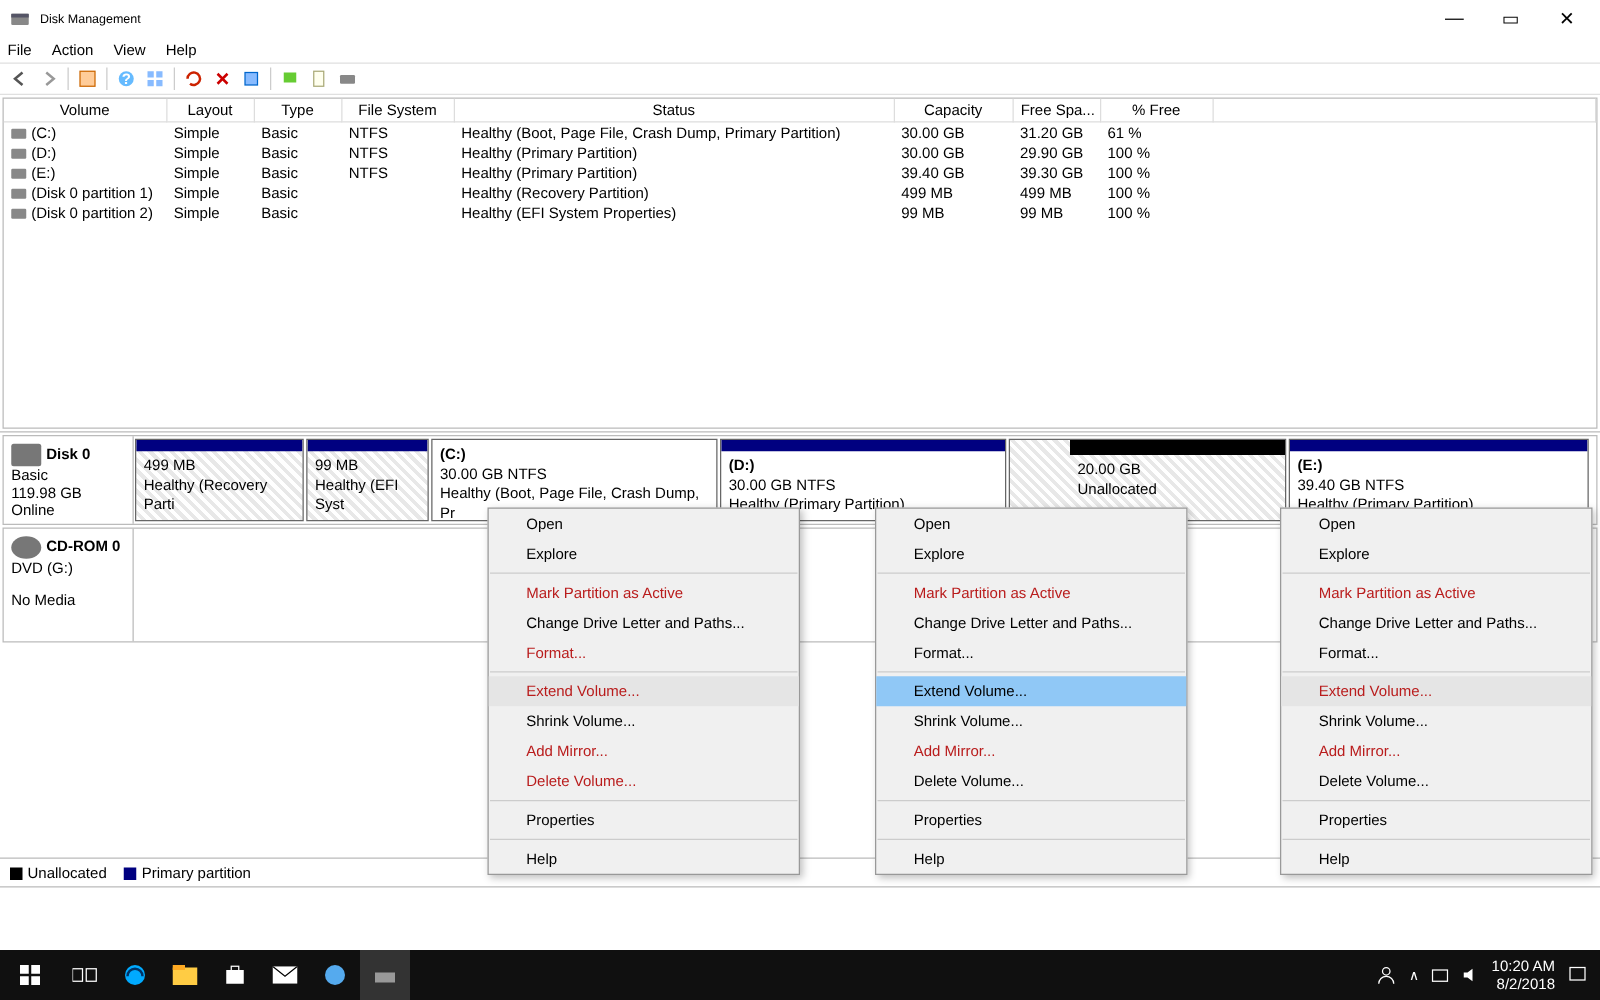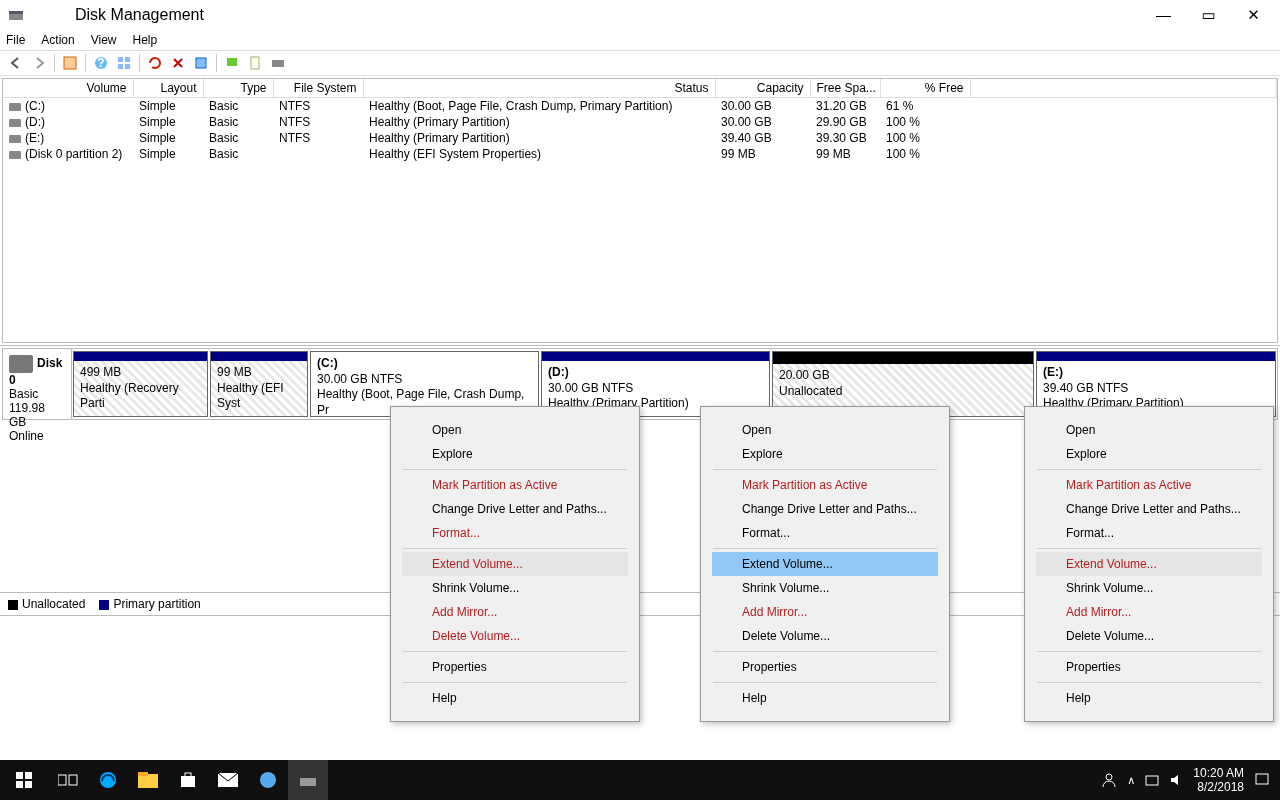--- a/index.html
+++ b/index.html
@@ -1,48 +1,48 @@
 <!DOCTYPE html>
 <html><head>
 <meta charset="utf-8">
 <style>
 * { margin: 0; padding: 0; box-sizing: border-box; font-family: "Segoe UI", Tahoma, sans-serif; font-size: 12px; }
 body { background: #fff; width: 1280px; height: 800px; overflow: hidden; display: flex; flex-direction: column; }
 .title-bar { height: 30px; display: flex; align-items: center; padding: 0 8px; }
 .title-bar .app-icon { width: 16px; height: 16px; margin-right: 8px; display:inline-flex; align-items:center; justify-content:center; }
-.title-bar .title { font-size: 16px; margin-left: 43px; }
+.title-bar .title { font-size: 10px; }
 .title-bar .win-controls { margin-left: auto; display: flex; gap: 20px; padding-right: 6px; }
 .title-bar .win-controls span { font-size: 15px; width: 25px; text-align: center; cursor: pointer; }
 .menu-bar { height: 20px; display: flex; align-items: center; padding: 0 6px; gap: 16px; }
 .menu-bar span { cursor: pointer; text-align: right; }
 .toolbar { height: 26px; border-top: 1px solid #e0e0e0; border-bottom: 1px solid #e0e0e0; display: flex; align-items: center; padding: 0 6px; gap: 3px; }
 .tool-btn { width: 20px; height: 20px; display: inline-flex; align-items: center; justify-content: center; cursor: pointer; }
 .tool-sep { width: 1px; height: 18px; background: #ccc; margin: 0 2px; }
 .vol-table { border: 1px solid #bbb; margin: 2px; }
 .vol-table table { width: 100%; border-collapse: collapse; table-layout: fixed; }
-.vol-table th { text-align: right; font-weight: normal; padding: 2px 6px; border-right: 1px solid #ddd; background: #fff; border-bottom: 1px solid #ddd; white-space: nowrap; overflow: hidden; }
+.vol-table th { text-align: center; font-weight: normal; padding: 2px 6px; border-right: 1px solid #ddd; background: #fff; border-bottom: 1px solid #ddd; white-space: nowrap; overflow: hidden; }
 .vol-table td { padding: 1px 6px; white-space: nowrap; overflow: hidden; }
 .vol-body { height: 244px; }
 .disk-icon-sm { display: inline-block; width: 12px; height: 8px; background: #888; border-radius: 1px; margin-right: 4px; vertical-align: middle; }
 .graphical-pane { border-top: 1px solid #bbb; }
 .disk-row { display: flex; border-bottom: 1px solid #bbb; margin: 2px; border: 1px solid #bbb; background: #fff; }
 .disk-info { width: 104px; padding: 6px; border-right: 1px solid #bbb; font-size: 11px; }
 .disk-info .disk-name { font-weight: bold; }
 .disk-info .disk-icon { width: 24px; height: 18px; background: #777; display:inline-block; border-radius: 2px; margin-right: 4px; vertical-align: middle; }
 .parts { display: flex; flex: 1; }
 .part { border: 1px solid #666; margin: 2px 1px 2px 1px; display: flex; flex-direction: column; overflow: hidden; font-size: 11px; }
 .part .stripe { height: 12px; background: #000080; }
 .part.unalloc .stripe { background: #000; }
 .part.unalloc { background: repeating-linear-gradient(45deg, #fff, #fff 3px, #e8e8e8 3px, #e8e8e8 6px); }
 .part.hatch { background: repeating-linear-gradient(45deg, #fff, #fff 3px, #e8e8e8 3px, #e8e8e8 6px); }
 .part .pbody { padding: 4px 6px; line-height: 1.3; }
 .part .pbody .pname { font-weight: bold; }
 .legend { border-top: 1px solid #bbb; border-bottom: 1px solid #bbb; padding: 4px 8px; display: flex; gap: 14px; font-size: 12px; margin-top: 172px; }
 .legend .sw { width: 10px; height: 10px; display: inline-block; margin-right: 4px; vertical-align: middle; }
-.context-menu { position: absolute; background: #f0f0f0; border: 1px solid #999; box-shadow: 2px 2px 6px rgba(0,0,0,.25); padding: 11px; min-width: 250px; z-index: 10; }
+.context-menu { position: absolute; background: #f0f0f0; border: 1px solid #999; box-shadow: 2px 2px 6px rgba(0,0,0,.25); padding: 0; min-width: 250px; z-index: 10; }
 .context-menu .mi { padding: 5px 20px 5px 30px; cursor: default; font-size: 12px; }
 .context-menu .mi.disabled { color: #b91c1c; }
 .context-menu .mi.selected { background: #90c8f6; }
 .context-menu hr { border: none; border-top: 1px solid #ccc; margin: 3px 1px; }
 .footer-gap { flex: 1; }
 .taskbar { height: 40px; background: #101010; display: flex; align-items: center; color: #fff; margin-top: auto; }
 .taskbar .start { width: 48px; height: 40px; display:flex; align-items:center; justify-content:center; }
 .taskbar .search { display:flex; align-items:center; gap:10px; width: 270px; height: 40px; color: #999; background: #1a1a1a; padding: 0 12px; }
 .taskbar .tray { margin-left: auto; display: flex; align-items: center; gap: 10px; padding-right: 10px; font-size: 11px; }
 .taskbar .tb-icon { width: 40px; height: 40px; display:flex; align-items:center; justify-content:center; font-size: 18px; }
@@ -208,20 +208,31 @@
             <td>Simple</td>
             <td>Basic</td>
             <td>NTFS</td>
             <td>Healthy (Primary Partition)</td>
             <td>39.40 GB</td>
             <td>39.30 GB</td>
             <td>100 %</td>
             <td></td>
           </tr>
           <tr>
+            <td><span class="disk-icon-sm"></span>(Disk 0 partition 1)</td>
+            <td>Simple</td>
+            <td>Basic</td>
+            <td></td>
+            <td>Healthy (Recovery Partition)</td>
+            <td>499 MB</td>
+            <td>499 MB</td>
+            <td>100 %</td>
+            <td></td>
+          </tr>
+          <tr>
             <td><span class="disk-icon-sm"></span>(Disk 0 partition 2)</td>
             <td>Simple</td>
             <td>Basic</td>
             <td></td>
             <td>Healthy (EFI System Properties)</td>
             <td>99 MB</td>
             <td>99 MB</td>
             <td>100 %</td>
             <td></td>
           </tr>
@@ -263,36 +274,40 @@
             </div>
           </div>
           <div class="part " style="width: 229px;">
             <div class="stripe"></div>
             <div class="pbody">
               <div class="pname">(D:)</div>
               <div>30.00 GB NTFS</div>
               <div>Healthy (Primary Partition)</div>
             </div>
           </div>
-          <div class="part unalloc" style="width: 262px;">
+          <div class="part unalloc" style="width: 222px; padding-left: 48px;">
             <div class="stripe"></div>
             <div class="pbody">
               <div>20.00 GB</div>
               <div>Unallocated</div>
             </div>
           </div>
           <div class="part " style="width: 240px;">
             <div class="stripe"></div>
             <div class="pbody">
               <div class="pname">(E:)</div>
               <div>39.40 GB NTFS</div>
               <div>Healthy (Primary Partition)</div>
             </div>
           </div>
         </div>
+      </div>
+      <div class="disk-row" style="height: 92px;">
+        <div class="disk-info"><div><span class="disk-icon" style="border-radius:50%"></span><span class="disk-name">CD-ROM 0</span></div><div>DVD (G:)</div><br><div>No Media</div></div>
+        <div class="parts"></div>
       </div>
     </div>
   <div class="legend">
     <span><span class="sw" style="background:#000"></span><span>Unallocated</span></span>
     <span><span class="sw" style="background:#000080"></span><span>Primary partition</span></span>
   </div>
 </div>
 
 <div class="footer-gap"></div>
 

